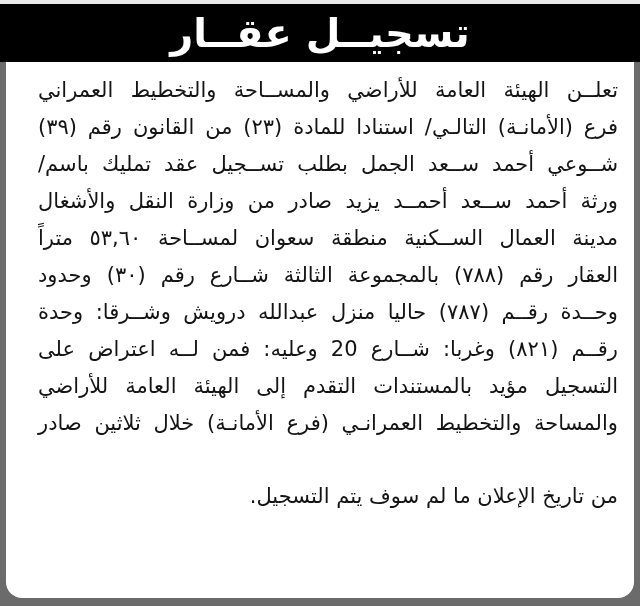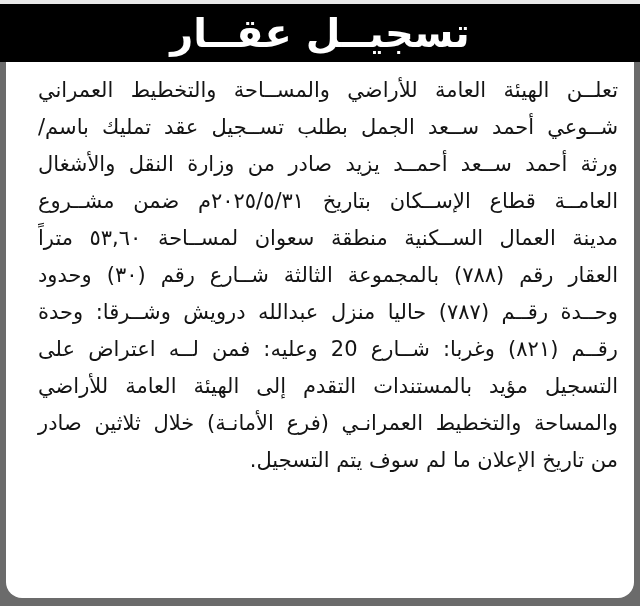--- a/index.html
+++ b/index.html
@@ -70,38 +70,39 @@
       margin: 0;
     }
     .line {
       display: block;
       white-space: nowrap;
       text-align: justify;
       text-align-last: justify;
     }
     .line.last {
       text-align-last: right;
+      margin-top: 36px;
     }
   </style>
 </head>
 <body>
 
 <div class="frame">
   <div class="top-strip"></div>
 
   <div class="header-bar">
     <span class="header-title">تسجيــل عقــار</span>
   </div>
 
   <div class="panel">
     <p class="body-text">
       <span class="line">تعلــن الهيئة العامة للأراضي والمســاحة والتخطيط العمراني</span>
+      <span class="line">فرع (الأمانـة) التالـي/ استنادا للمادة (٢٣) من القانون رقم (٣٩)</span>
       <span class="line">شــوعي أحمد ســعد الجمل بطلب تســجيل عقد تمليك باسم/</span>
       <span class="line">ورثة أحمد ســعد أحمــد يزيد صادر من وزارة النقل والأشغال</span>
-      <span class="line">العامــة قطاع الإســكان بتاريخ ٢٠٢٥/٥/٣١م ضمن مشــروع</span>
       <span class="line">مدينة العمال الســكنية منطقة سعوان لمســاحة ٥٣,٦٠ متراً</span>
       <span class="line">العقار رقم (٧٨٨) بالمجموعة الثالثة شــارع رقم (٣٠) وحدود</span>
       <span class="line">وحــدة رقــم (٧٨٧) حاليا منزل عبدالله درويش وشــرقا: وحدة</span>
       <span class="line">رقــم (٨٢١) وغربا: شــارع 20 وعليه: فمن لــه اعتراض على</span>
       <span class="line">التسجيل مؤيد بالمستندات التقدم إلى الهيئة العامة للأراضي</span>
       <span class="line">والمساحة والتخطيط العمرانـي (فرع الأمانـة) خلال ثلاثين صادر</span>
       <span class="line last">من تاريخ الإعلان ما لم سوف يتم التسجيل.</span>
     </p>
   </div>
 </div>

